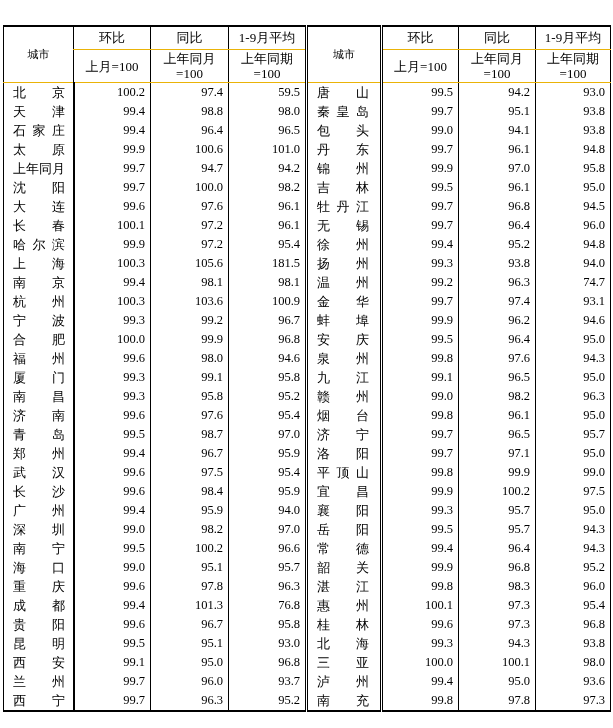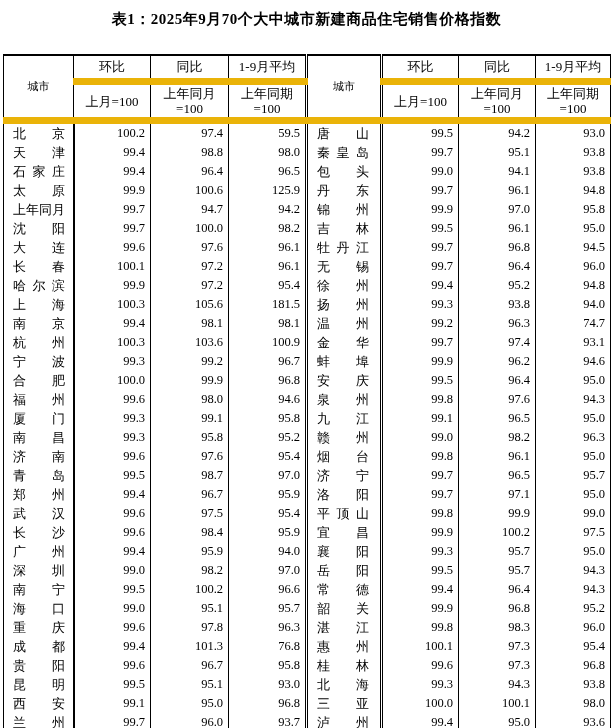--- a/index.html
+++ b/index.html
@@ -14,41 +14,40 @@
   }
   table.price-table {
     border-collapse:collapse; table-layout:fixed;
     width:607px; margin:25px 0 0 3px;
     border-left:1px solid #000; border-right:1px solid #000;
     border-top:2px solid #000; border-bottom:2px solid #000;
   }
   td { padding:0; overflow:hidden; }
   thead td {
     text-align:center; font-size:13px; border-left:1px solid #000;
-    border-bottom:7px solid #eab308;
+    border-bottom:1px solid #eab308;
   }
   thead tr.h1 td { height:22px; }
   thead tr.h2 td { height:32px; line-height:15px;text-align:center; }
   td.city-head { font-size:11px; }
   tbody td { border-left:1px solid #000; height:17.5px; }
   td.sep-city { border-left-width:2px; }
   td.half-sep { border-left:3px double #000; }
   td.sep-double { border-left:3px double #000; }
   td.num { text-align:right; padding-right:5px; font-size:12.5px; }
   td.citycell { padding-left:9px; }
   span.city {
     display:inline-block; width:52px; font-size:13px;
     text-align:justify; text-align-last:justify; white-space:nowrap;
   }
 </style>
 </head>
 <body>
 
 <div class="page">
-  <div class="title">表1：2025年9月70个大中城市新建商品住宅销售价格指数</div>
 
   <table class="price-table">
     <colgroup>
       <col style="width:70px">
         <col style="width:77px">
         <col style="width:78px">
         <col style="width:78px">
       <col style="width:75px">
         <col style="width:77px">
         <col style="width:77px">
@@ -106,21 +105,21 @@
           <td class="citycell half-sep"><span class="city">包头</span></td>
           <td class="num sep-double">99.0</td>
           <td class="num">94.1</td>
           <td class="num">93.8</td>
         </tr>
 
         <tr>
           <td class="citycell"><span class="city">太原</span></td>
           <td class="num sep-city">99.9</td>
           <td class="num">100.6</td>
-          <td class="num">125.9</td>
+          <td class="num">101.0</td>
           <td class="citycell half-sep"><span class="city">丹东</span></td>
           <td class="num sep-double">99.7</td>
           <td class="num">96.1</td>
           <td class="num">94.8</td>
         </tr>
 
         <tr>
           <td class="citycell"><span class="city">上年同月</span></td>
           <td class="num sep-city">99.7</td>
           <td class="num">94.7</td>

